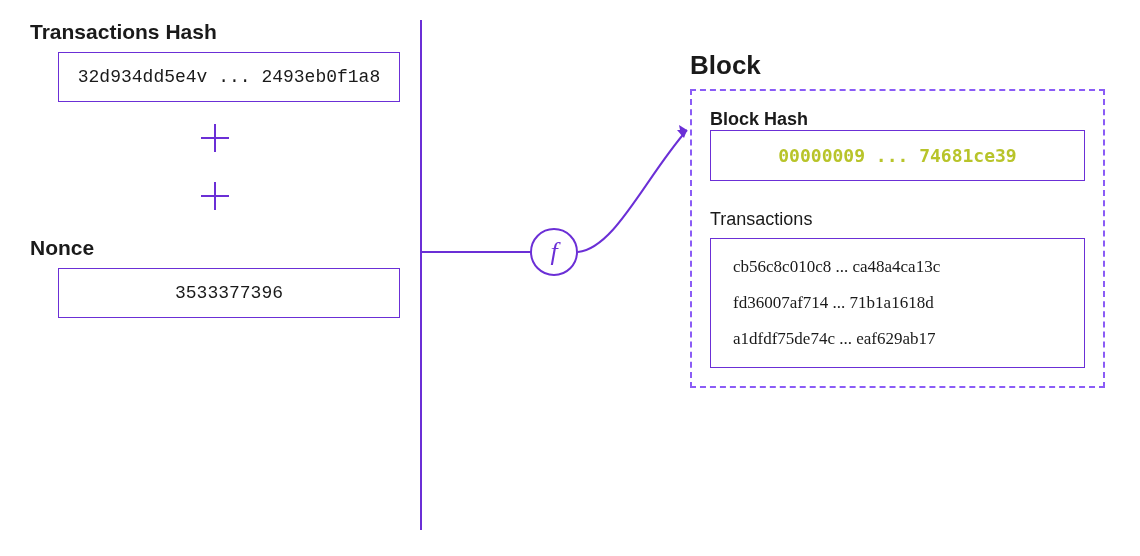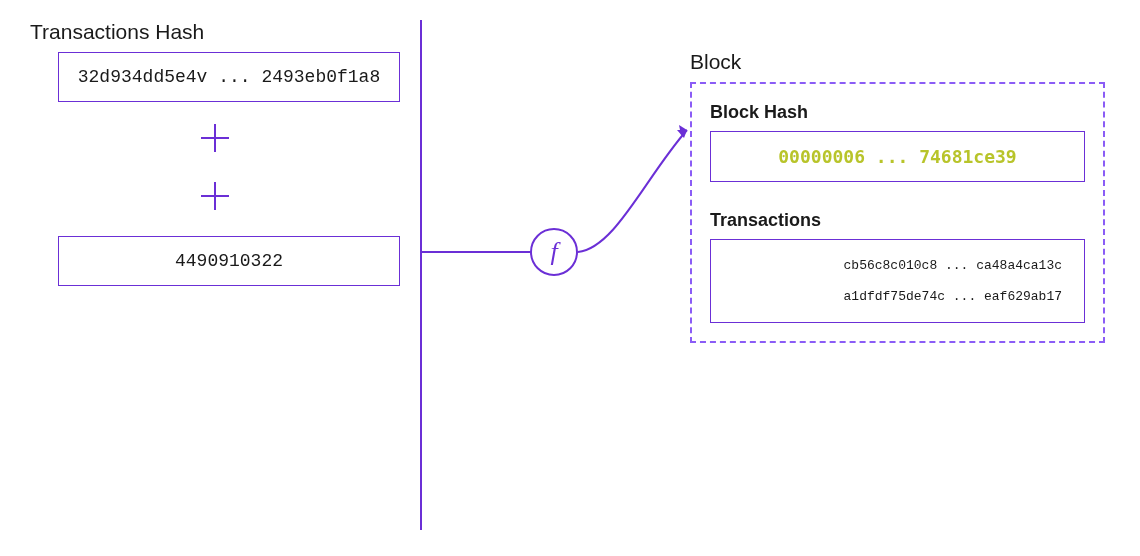--- a/index.html
+++ b/index.html
@@ -22,21 +22,21 @@
     .left-col {
       position: absolute;
       left: 30px;
       top: 20px;
       width: 370px;
     }
     .field-label {
       font-size: 21px;
       color: #1a1a1a;
       margin-bottom: 8px;
-      font-weight: 400;
+      font-weight: 700;
     }
     .field-box {
       border: 1.5px solid #6b2fd6;
       padding: 14px 18px;
       font-family: Liberation Mono, monospace;
       font-size: 18px;
       color: #1a1a1a;
       text-align: center;
       background: #fff;
       margin-left: 28px;
@@ -93,61 +93,59 @@
       height: 140px;
       z-index: 5;
     }
     .block-container {
       position: absolute;
       left: 690px;
       top: 50px;
       width: 415px;
     }
     .block-title {
-      font-size: 21px;
+      font-size: 26px;
       color: #1a1a1a;
       margin-bottom: 8px;
-      font-weight: 400;
+      font-weight: 700;
     }
     .block-dashed {
       border: 2px dashed #8b5cf6;
       padding: 18px 18px 18px 18px;
     }
     .block-hash-label {
       font-size: 18px;
       font-weight: 700;
       color: #1a1a1a;
-      margin-bottom: 8px;
     }
     .block-hash-box {
       border: 1.5px solid #6b2fd6;
       padding: 14px 18px;
       font-family: ui-monospace, Menlo, Consolas, monospace;
       font-size: 18px;
       font-weight: 700;
       color: #b8c42a;
       text-align: center;
       margin-bottom: 28px;
     }
     .transactions-label {
       font-size: 18px;
-      font-weight: 700;
+      font-weight: 400;
       color: #1a1a1a;
       margin-bottom: 8px;
     }
     .transactions-box {
       border: 1.5px solid #6b2fd6;
       padding: 18px 22px;
     }
     .tx-row {
-      font-family: Liberation Mono, monospace;
-      font-size: 13px;
+      font-family: Liberation Serif, serif;
+      font-size: 17px;
       color: #1a1a1a;
       margin-bottom: 16px;
-      text-align: right;
     }
     .tx-row:last-child {
       margin-bottom: 0;
     }
   </style>
 </head>
 <body>
 
 <div class="container">
 
@@ -166,21 +164,22 @@
 
 
     <div class="plus-icon">
       <svg viewBox="0 0 36 36">
         <line x1="18" y1="4" x2="18" y2="32" stroke="#6b2fd6" stroke-width="2"></line>
         <line x1="4" y1="18" x2="32" y2="18" stroke="#6b2fd6" stroke-width="2"></line>
       </svg>
     </div>
 
     <div>
-      <div class="field-box">4490910322</div>
+      <div class="field-label">Nonce</div>
+      <div class="field-box">3533377396</div>
     </div>
   </div>
 
   <div class="divider-line"></div>
 
   <div class="connector-line"></div>
 
   <div class="function-circle">
     <span>f</span>
   </div>
@@ -188,23 +187,24 @@
   <svg class="arrow-svg" viewBox="0 0 120 140">
     <path d="M 3 134 C 40 130, 70 60, 112 12" stroke="#6b2fd6" stroke-width="2" fill="none"></path>
     <path d="M 112 12 L 102 12 L 109 20 Z" fill="#6b2fd6"></path>
     <path d="M 112 12 L 104 7 L 106 17 Z" fill="#6b2fd6"></path>
   </svg>
 
   <div class="block-container">
     <div class="block-title">Block</div>
     <div class="block-dashed">
       <div class="block-hash-label">Block Hash</div>
-      <div class="block-hash-box">00000006 ... 74681ce39</div>
+      <div class="block-hash-box">00000009 ... 74681ce39</div>
 
       <div class="transactions-label">Transactions</div>
       <div class="transactions-box">
         <div class="tx-row">cb56c8c010c8 ... ca48a4ca13c</div>
+        <div class="tx-row">fd36007af714 ... 71b1a1618d</div>
         <div class="tx-row">a1dfdf75de74c ... eaf629ab17</div>
       </div>
     </div>
   </div>
 
 </div>
 
 </body></html>

